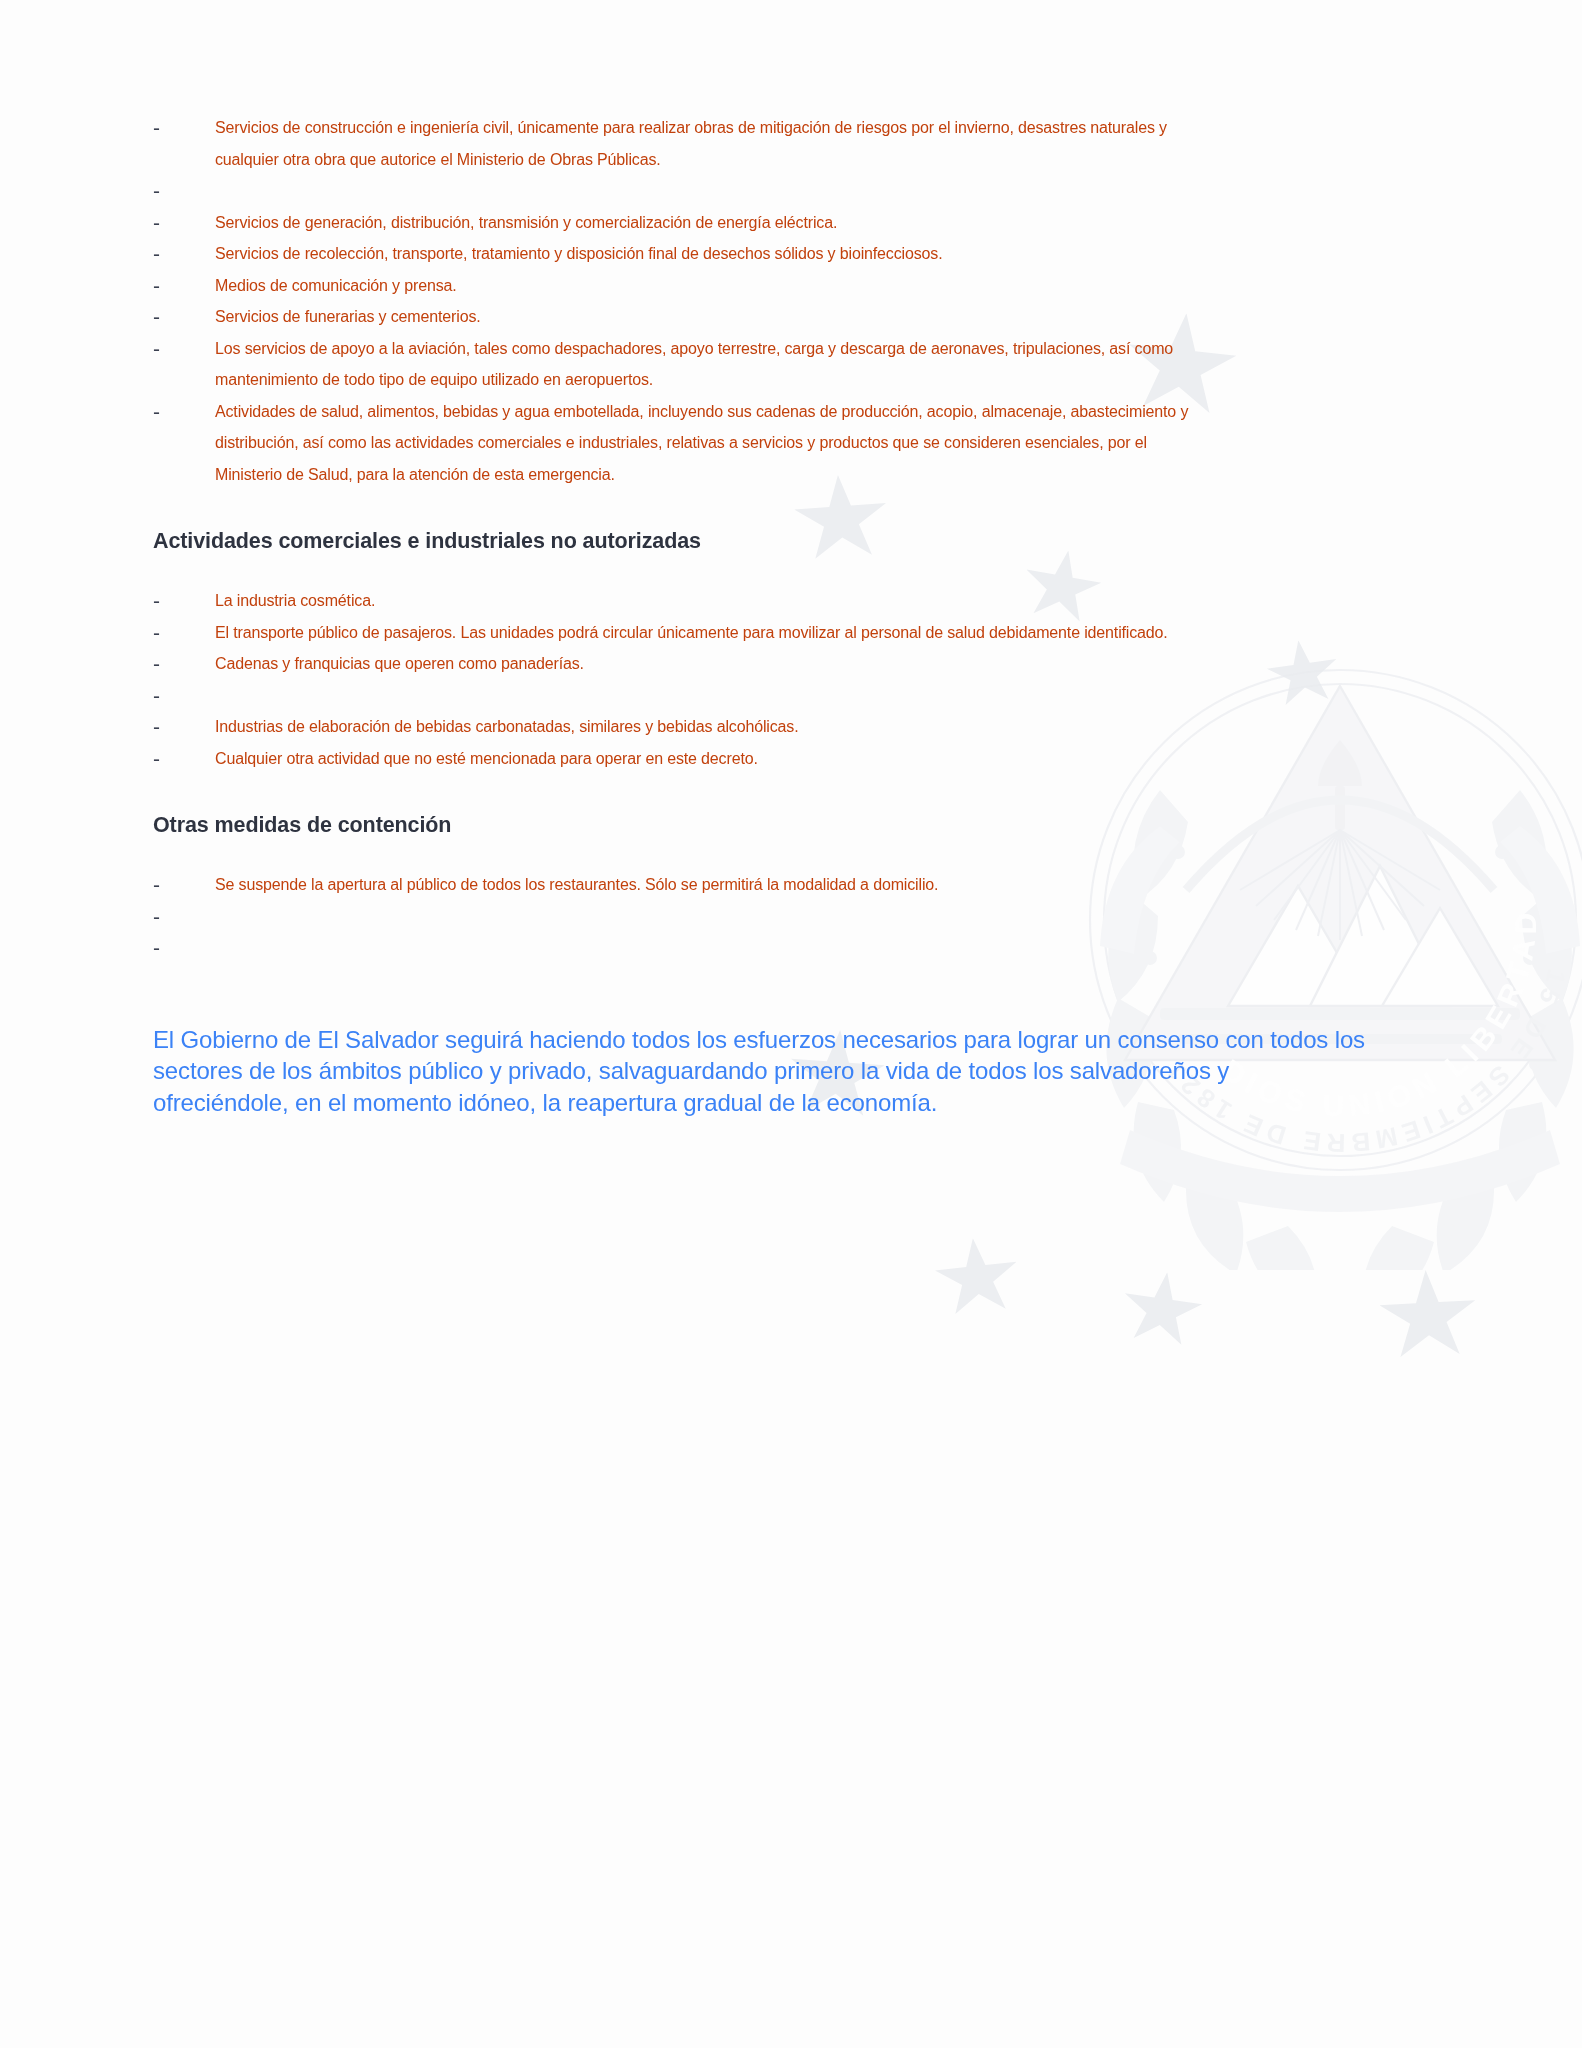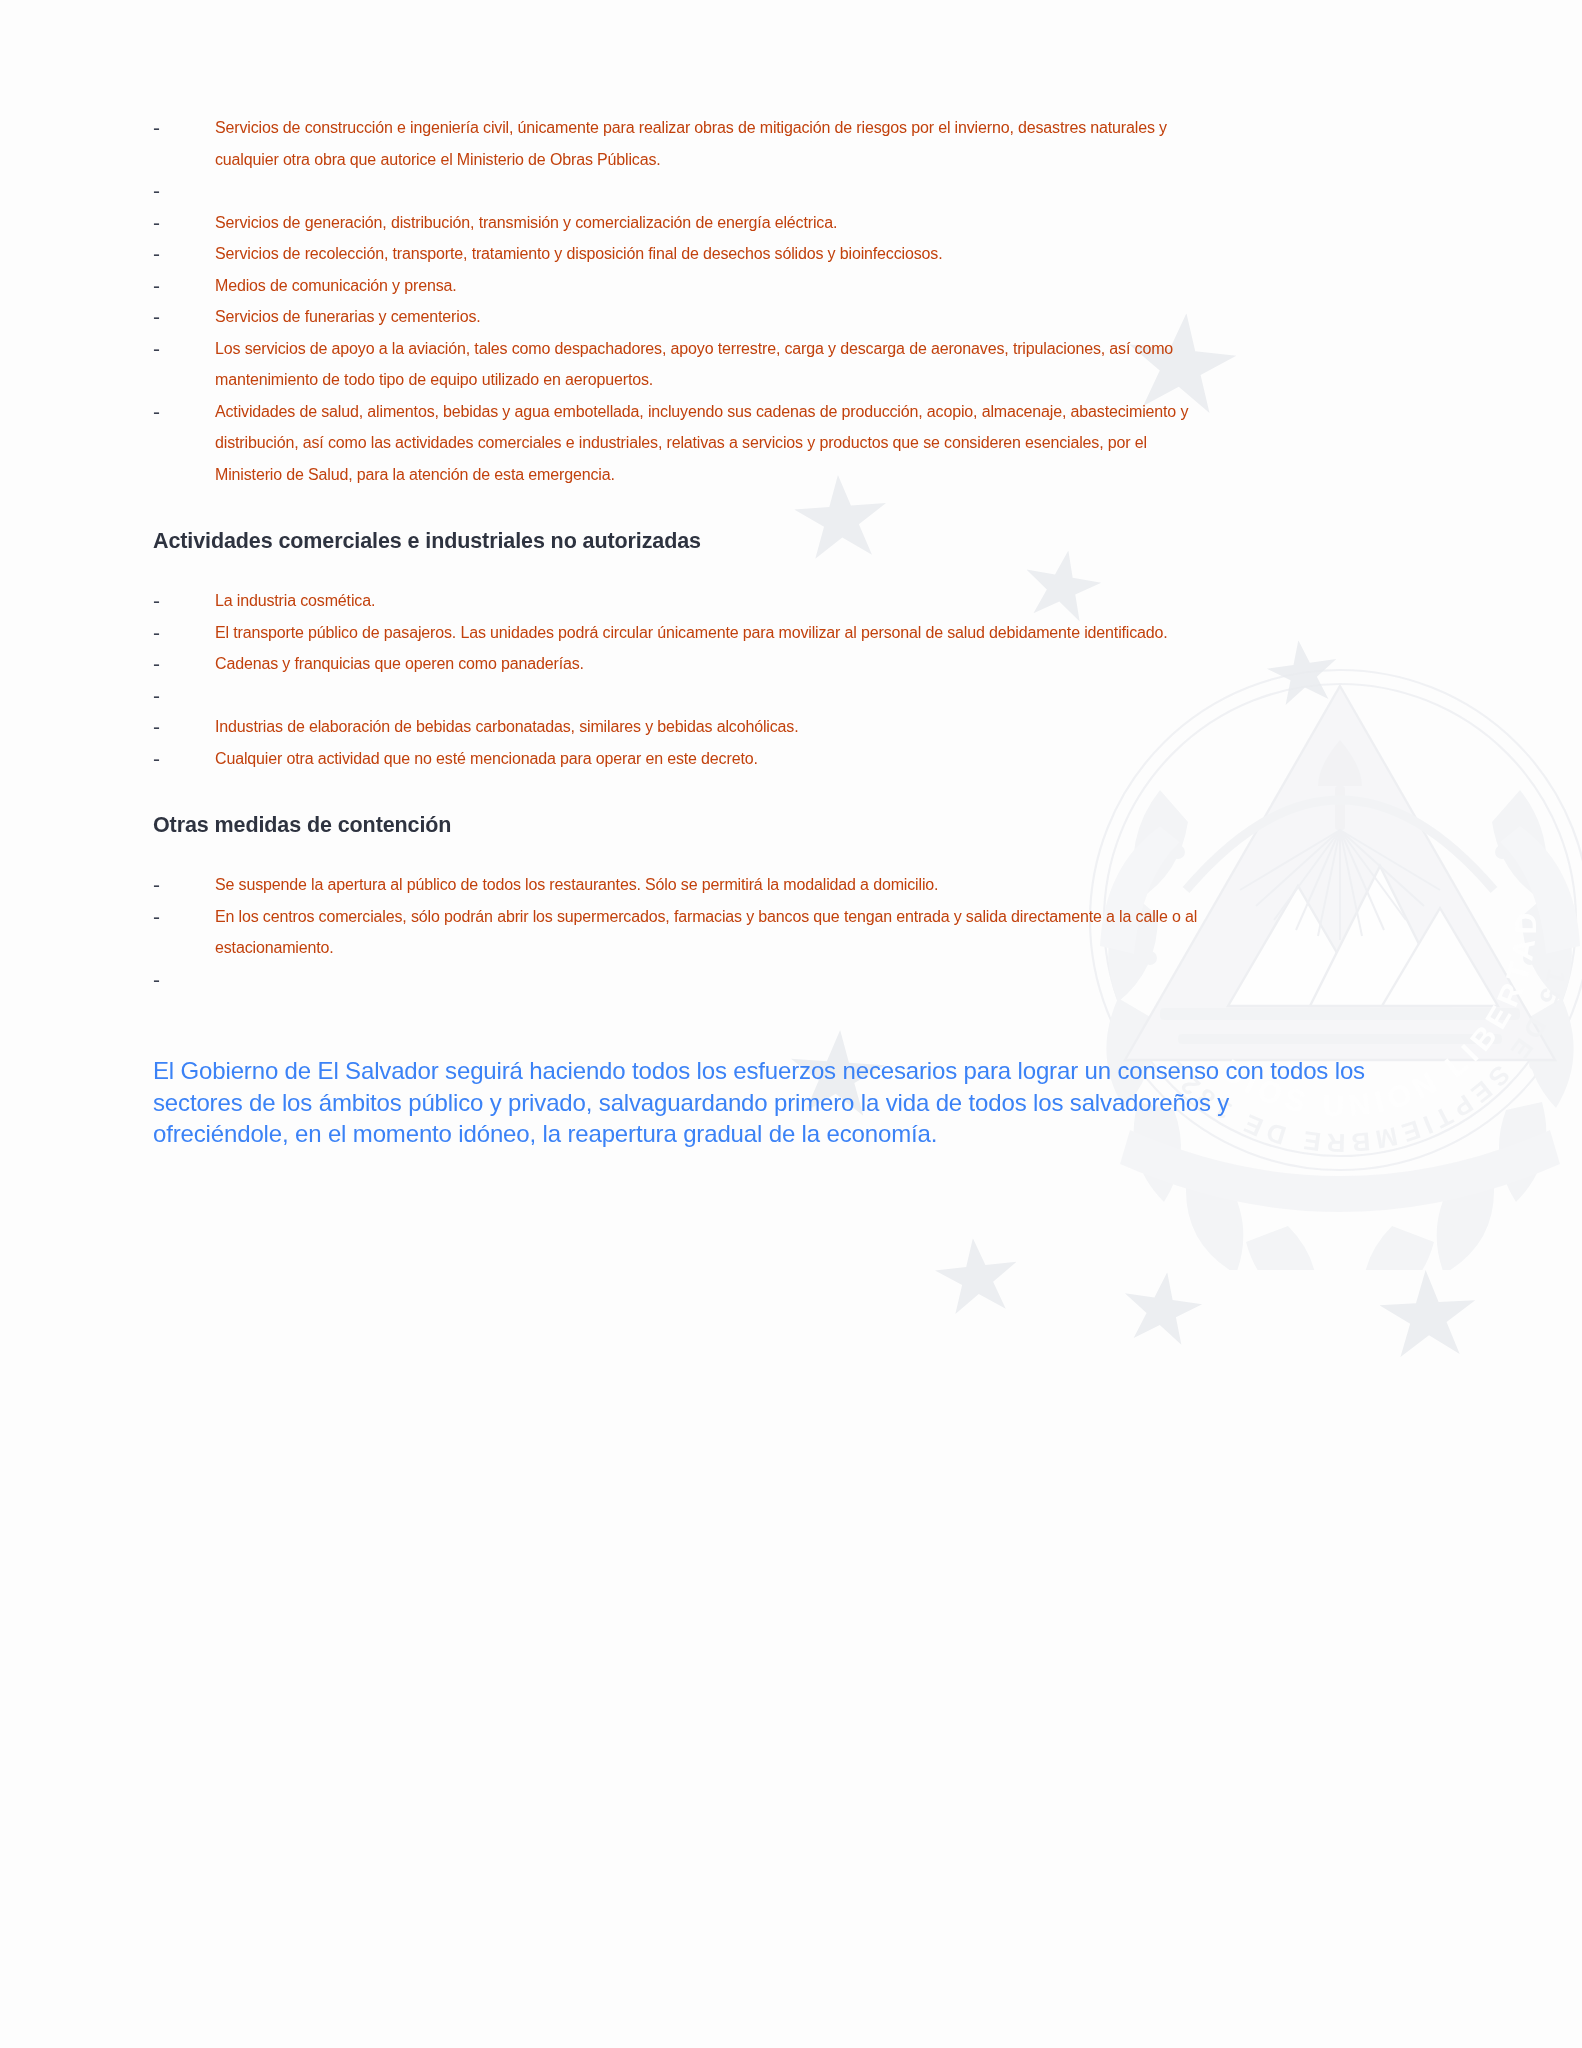--- a/index.html
+++ b/index.html
@@ -287,21 +287,20 @@
 
     <div class="gap-md"></div>
 
     <ul class="bullets list-right-bound">
       <li>
         <span class="dash">-</span>
         <span class="bullet-text">Se suspende la apertura al público de todos los restaurantes. Sólo se permitirá la modalidad a domicilio.</span>
       </li>
       <li>
         <span class="dash">-</span>
-        <span class="bullet-text">En los centros comerciales, sólo podrán abrir los supermercados, farmacias y bancos que tengan entrada y salida directamente a la calle o al estacionamiento.</span>
       </li>
       <li>
         <span class="dash">-</span>
       </li>
     </ul>
 
     <div class="gap-lg"></div>
 
     <p class="paragraph list-right-bound">El Gobierno de El Salvador seguirá haciendo todos los esfuerzos necesarios para lograr un consenso con todos los sectores de los ámbitos público y privado, salvaguardando primero la vida de todos los salvadoreños y ofreciéndole, en el momento idóneo, la reapertura gradual de la economía.</p>
 

